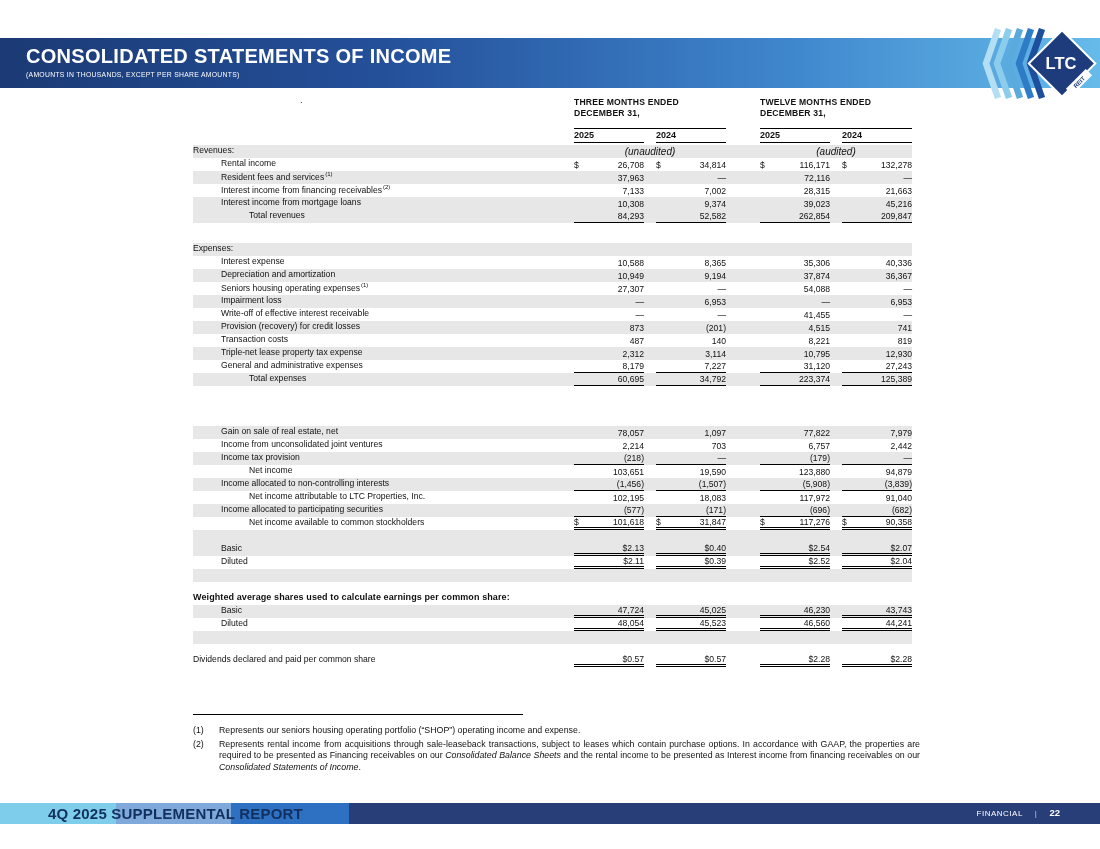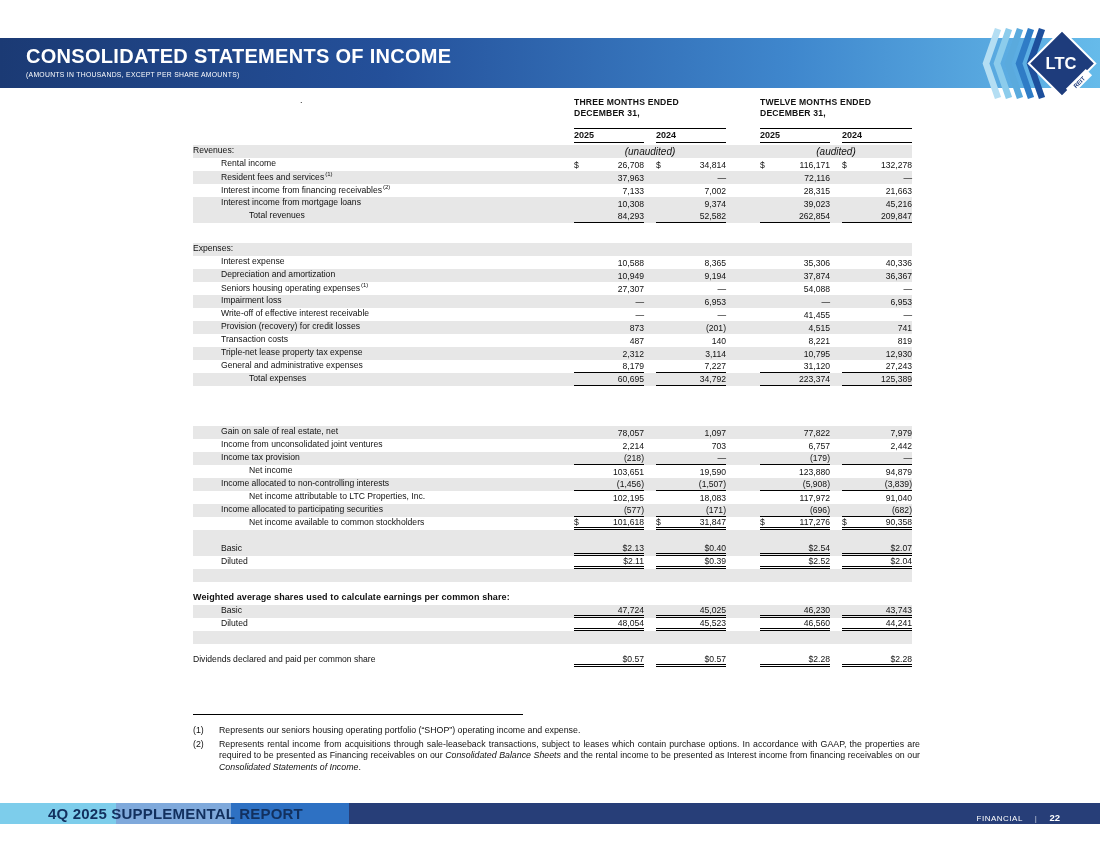--- a/index.html
+++ b/index.html
@@ -49,21 +49,21 @@
   .fntext .it{font-style:italic}
 
   
   .footer{position:absolute;left:0;top:803px;width:1100px;height:21px}
   .seg{position:absolute;top:0;height:21px}
   .s1{left:0;width:116px;background:#7dcdeb}
   .s2{left:116px;width:115px;background:#7fa9db}
   .s3{left:231px;width:118px;background:#2e71c3}
   .s4{left:349px;width:751px;background:#273e78}
   .fleft{position:absolute;left:48px;top:0;height:21px;line-height:21px;font-size:15px;font-weight:bold;color:#12305e;letter-spacing:.2px}
-  .fright{position:absolute;right:40px;top:0;height:21px;line-height:30px;color:#fff;font-size:8px;letter-spacing:.5px}
+  .fright{position:absolute;right:40px;top:0;height:21px;line-height:20px;color:#fff;font-size:8px;letter-spacing:.5px}
   .fright .sep{margin:0 12px;color:#c6cede}
   .fright .pg{font-size:9.5px;letter-spacing:0;font-weight:bold}
 </style>
 </head>
 <body>
 
 <div class="banner">
   <div class="title">CONSOLIDATED STATEMENTS OF INCOME</div>
   <div class="subtitle">(AMOUNTS IN THOUSANDS, EXCEPT PER SHARE AMOUNTS)</div>
 </div>

